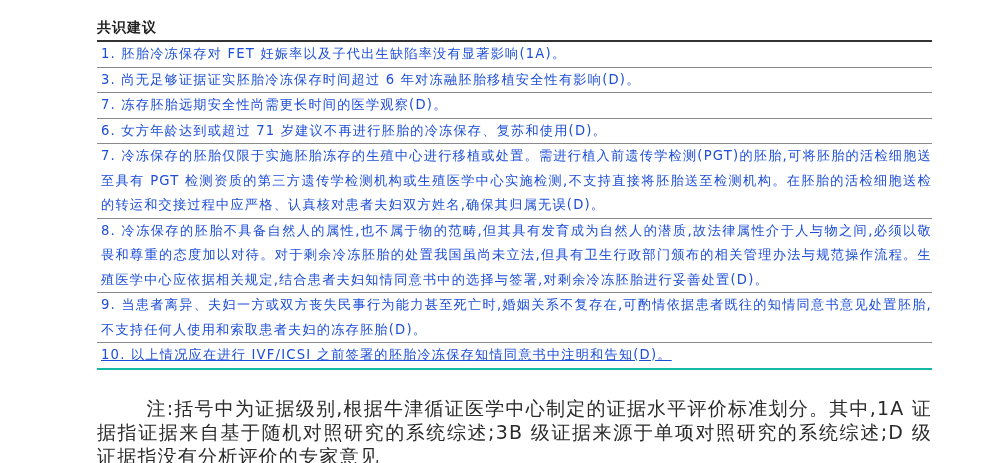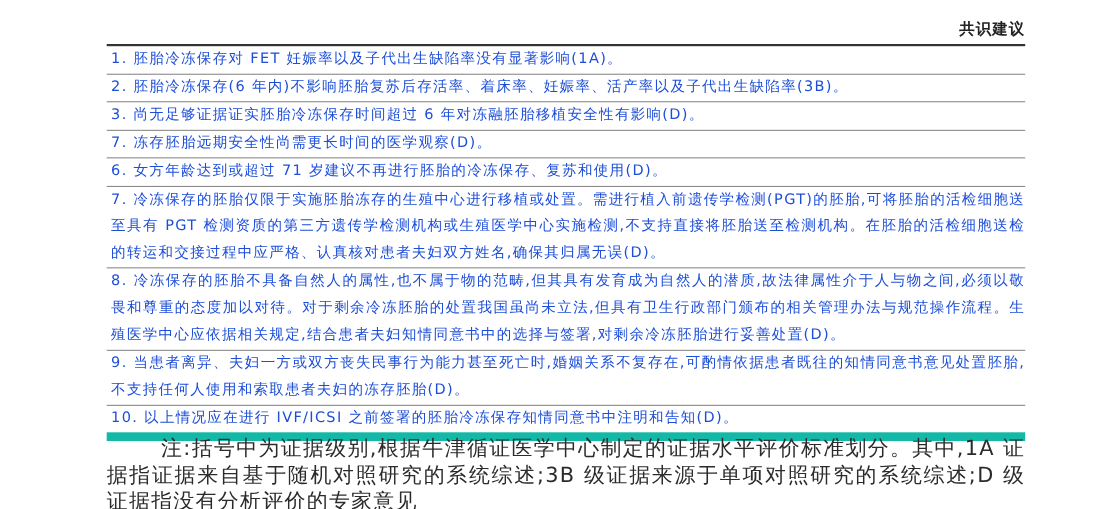--- a/index.html
+++ b/index.html
@@ -1,35 +1,34 @@
 <!DOCTYPE html>
 <html><head>
 <meta charset="utf-8">
 <style>
   html, body { margin: 0; padding: 0; background: #ffffff; }
   body { width: 1000px; height: 463px; position: relative; overflow: hidden;
          font-family: "DejaVu Sans", "Liberation Sans", sans-serif; color: #2a2a2a; }
   .table-wrap { position: absolute; left: 97px; top: 0; width: 835px; }
-  .title { text-align: right; font-size: 14px; font-weight: bold; height: 40px; line-height: 54px;
+  .title { text-align: left; font-size: 14px; font-weight: bold; height: 40px; line-height: 54px;
            color: #222; letter-spacing: 1px; }
   .rule-top { border-top: 2px solid #333; }
   .row { border-bottom: 1.5px solid #8a8a8a; font-size: 13.2px; line-height: 24.5px;
          padding: 0 0 0 4px; letter-spacing: 1.2px; text-align: justify; text-align-last: left; color: #1d4ed8; }
-  .row.last { border-bottom: 8px solid #14b8a6; }
+  .row.last { border-bottom: 2px solid #14b8a6; text-decoration: underline; }
   .note { position: absolute; left: 97px; top: 396px; width: 835px; font-size: 19px; line-height: 24px;
           letter-spacing: 1.2px; color: #2b2b2b; text-indent: 2.6em; text-align: justify; }
 </style>
 </head>
 <body>
 
 <div class="table-wrap">
   <div class="title">共识建议</div>
   <div class="rule-top"></div>
   <div class="row">1. 胚胎冷冻保存对 FET 妊娠率以及子代出生缺陷率没有显著影响(1A)。</div>
-  <div class="row">2. 胚胎冷冻保存(6 年内)不影响胚胎复苏后存活率、着床率、妊娠率、活产率以及子代出生缺陷率(3B)。</div>
   <div class="row">3. 尚无足够证据证实胚胎冷冻保存时间超过 6 年对冻融胚胎移植安全性有影响(D)。</div>
   <div class="row">7. 冻存胚胎远期安全性尚需更长时间的医学观察(D)。</div>
   <div class="row">6. 女方年龄达到或超过 71 岁建议不再进行胚胎的冷冻保存、复苏和使用(D)。</div>
   <div class="row">7. 冷冻保存的胚胎仅限于实施胚胎冻存的生殖中心进行移植或处置。需进行植入前遗传学检测(PGT)的胚胎,可将胚胎的活检细胞送至具有 PGT 检测资质的第三方遗传学检测机构或生殖医学中心实施检测,不支持直接将胚胎送至检测机构。在胚胎的活检细胞送检的转运和交接过程中应严格、认真核对患者夫妇双方姓名,确保其归属无误(D)。</div>
   <div class="row">8. 冷冻保存的胚胎不具备自然人的属性,也不属于物的范畴,但其具有发育成为自然人的潜质,故法律属性介于人与物之间,必须以敬畏和尊重的态度加以对待。对于剩余冷冻胚胎的处置我国虽尚未立法,但具有卫生行政部门颁布的相关管理办法与规范操作流程。生殖医学中心应依据相关规定,结合患者夫妇知情同意书中的选择与签署,对剩余冷冻胚胎进行妥善处置(D)。</div>
   <div class="row">9. 当患者离异、夫妇一方或双方丧失民事行为能力甚至死亡时,婚姻关系不复存在,可酌情依据患者既往的知情同意书意见处置胚胎,不支持任何人使用和索取患者夫妇的冻存胚胎(D)。</div>
   <div class="row last">10. 以上情况应在进行 IVF/ICSI 之前签署的胚胎冷冻保存知情同意书中注明和告知(D)。</div>
 </div>
 
 <div class="note">注:括号中为证据级别,根据牛津循证医学中心制定的证据水平评价标准划分。其中,1A 证据指证据来自基于随机对照研究的系统综述;3B 级证据来源于单项对照研究的系统综述;D 级证据指没有分析评价的专家意见</div>

